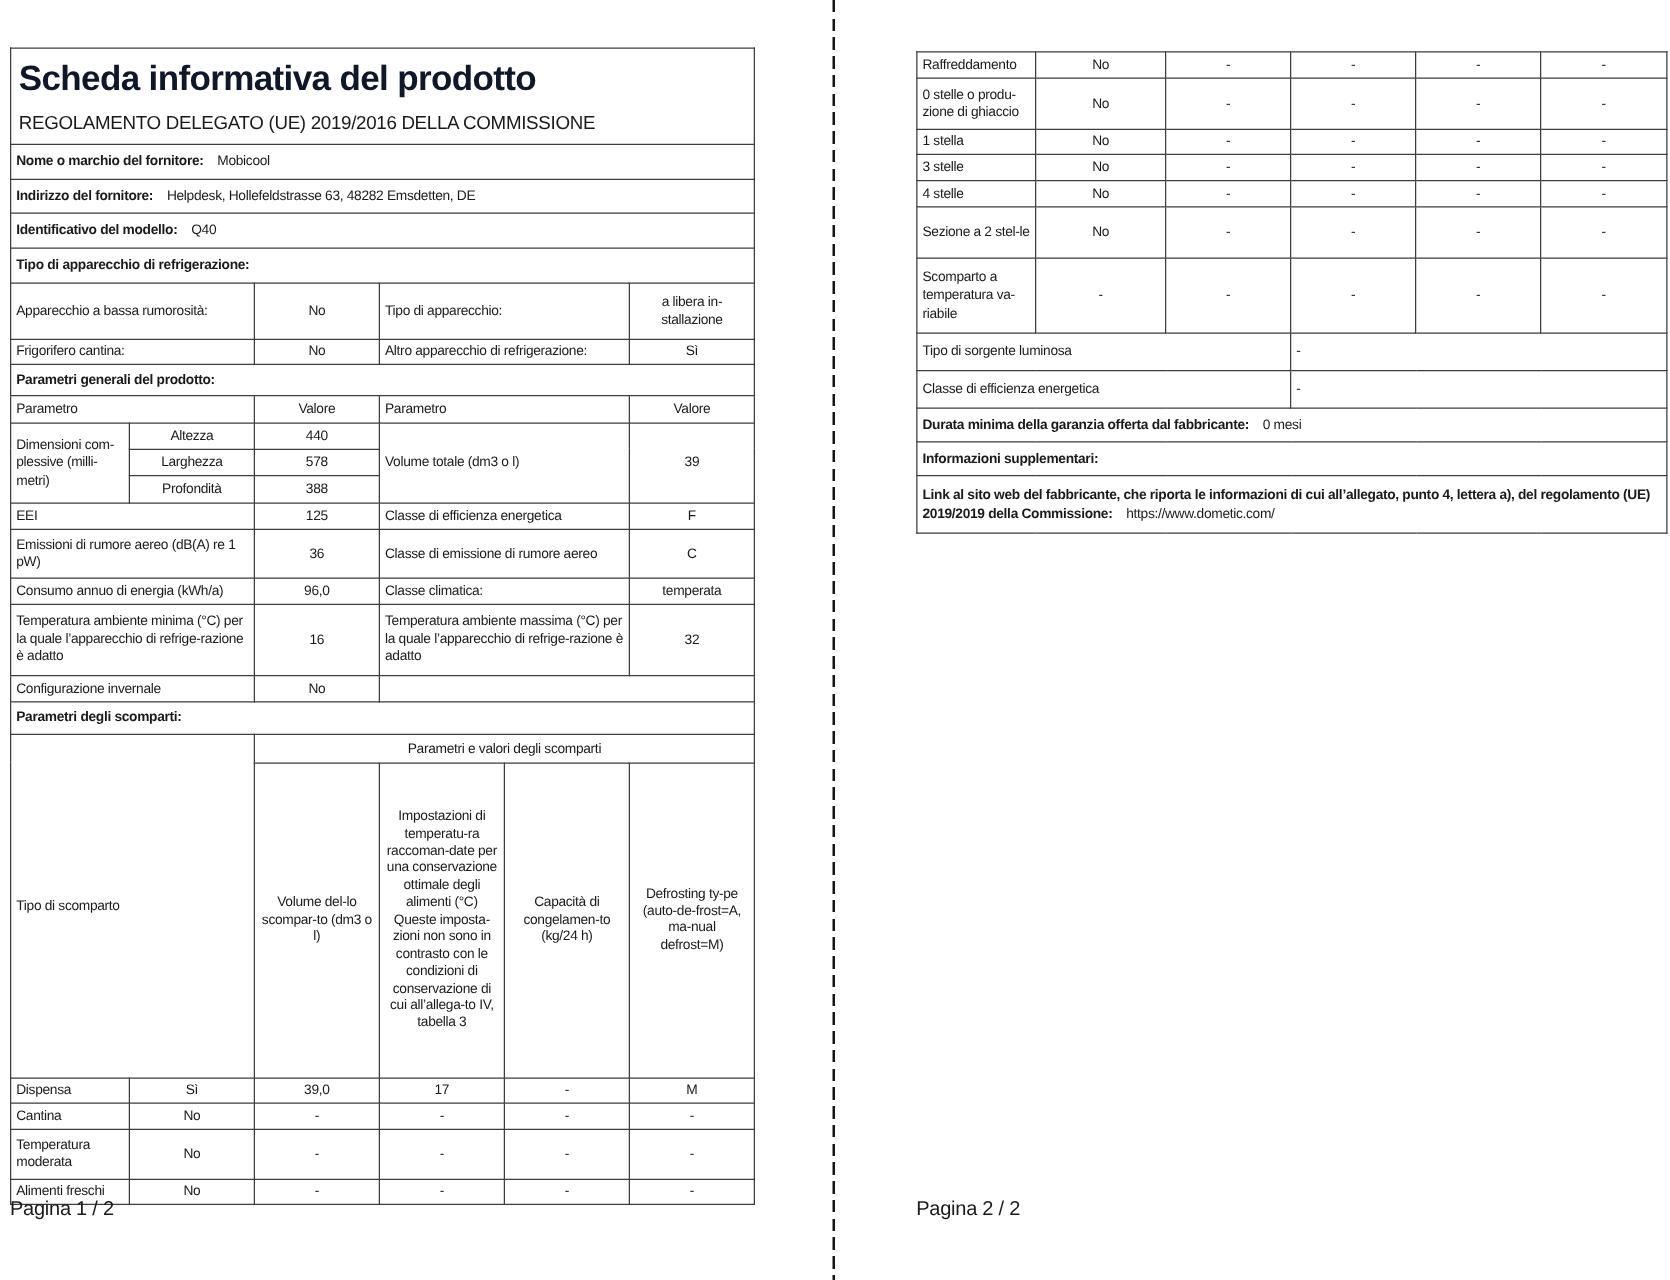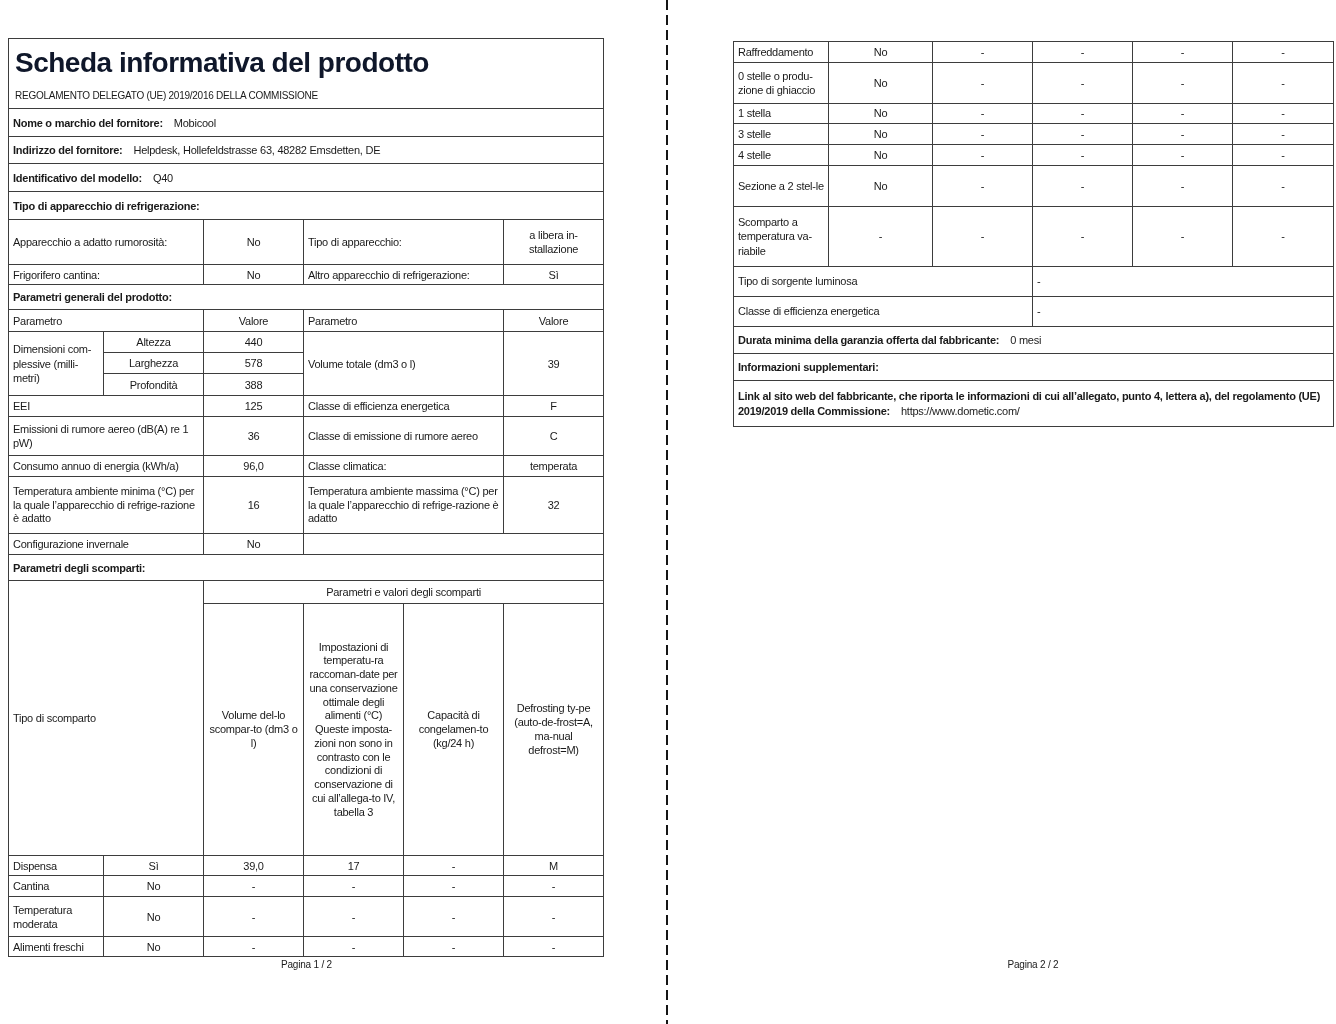--- a/index.html
+++ b/index.html
@@ -10,28 +10,28 @@
   }
   .page { position:absolute; }
   #page1 { left:8px; top:38px; width:595px; }
   #page2 { left:733px; top:41px; width:600px; }
   table { border-collapse:collapse; table-layout:fixed; width:100%; }
   td { border:1px solid #3d3d3d; padding:1px 4px; vertical-align:middle; word-wrap:break-word; }
   .c { text-align:center; }
   .sec { font-weight:bold; }
   .titlecell { padding:4px 6px 6px 6px; }
   h1 { margin:2px 0 8px 0; font-size:28px; letter-spacing:-0.5px; color:#0f172a; font-weight:bold; }
-  .subtitle { font-size:10px; }
+  .subtitle { font-size:15px; }
   .val { margin-left:11px; font-weight:normal; }
   .small-lh { line-height:1.25;margin-left:16px; }
   .divider {
     position:absolute; left:666px; top:0; width:2px; height:1024px;
     background:repeating-linear-gradient(to bottom,#151515 0 10px,transparent 10px 15px);
   }
-  .footer { position:absolute; top:958px; font-size:10px; text-align:center; letter-spacing:-0.2px; }
+  .footer { position:absolute; top:958px; font-size:16px; text-align:left; letter-spacing:-0.2px; }
   #footer1 { left:8px; width:597px; }
   #footer2 { left:733px; width:600px; }
 </style>
 </head>
 <body>
 
 <div class="divider"></div>
 
 <div class="page" id="page1">
   <table>
@@ -65,21 +65,21 @@
     <tr style="height:28px">
       <td colspan="6">
         <b>Identificativo del modello:</b><span class="val">Q40</span>
       </td>
     </tr>
 
     <tr style="height:28px">
       <td colspan="6" class="sec">Tipo di apparecchio di refrigerazione:</td>
     </tr>
     <tr style="height:45px">
-      <td colspan="2">Apparecchio a adatto rumorosità:</td>
+      <td colspan="2">Apparecchio a bassa rumorosità:</td>
       <td class="c">No</td>
       <td colspan="2">Tipo di apparecchio:</td>
       <td class="c">a libera in-stallazione</td>
     </tr>
     <tr style="height:20px">
       <td colspan="2">Frigorifero cantina:</td>
       <td class="c">No</td>
       <td colspan="2">Altro apparecchio di refrigerazione:</td>
       <td class="c">Sì</td>
     </tr>

